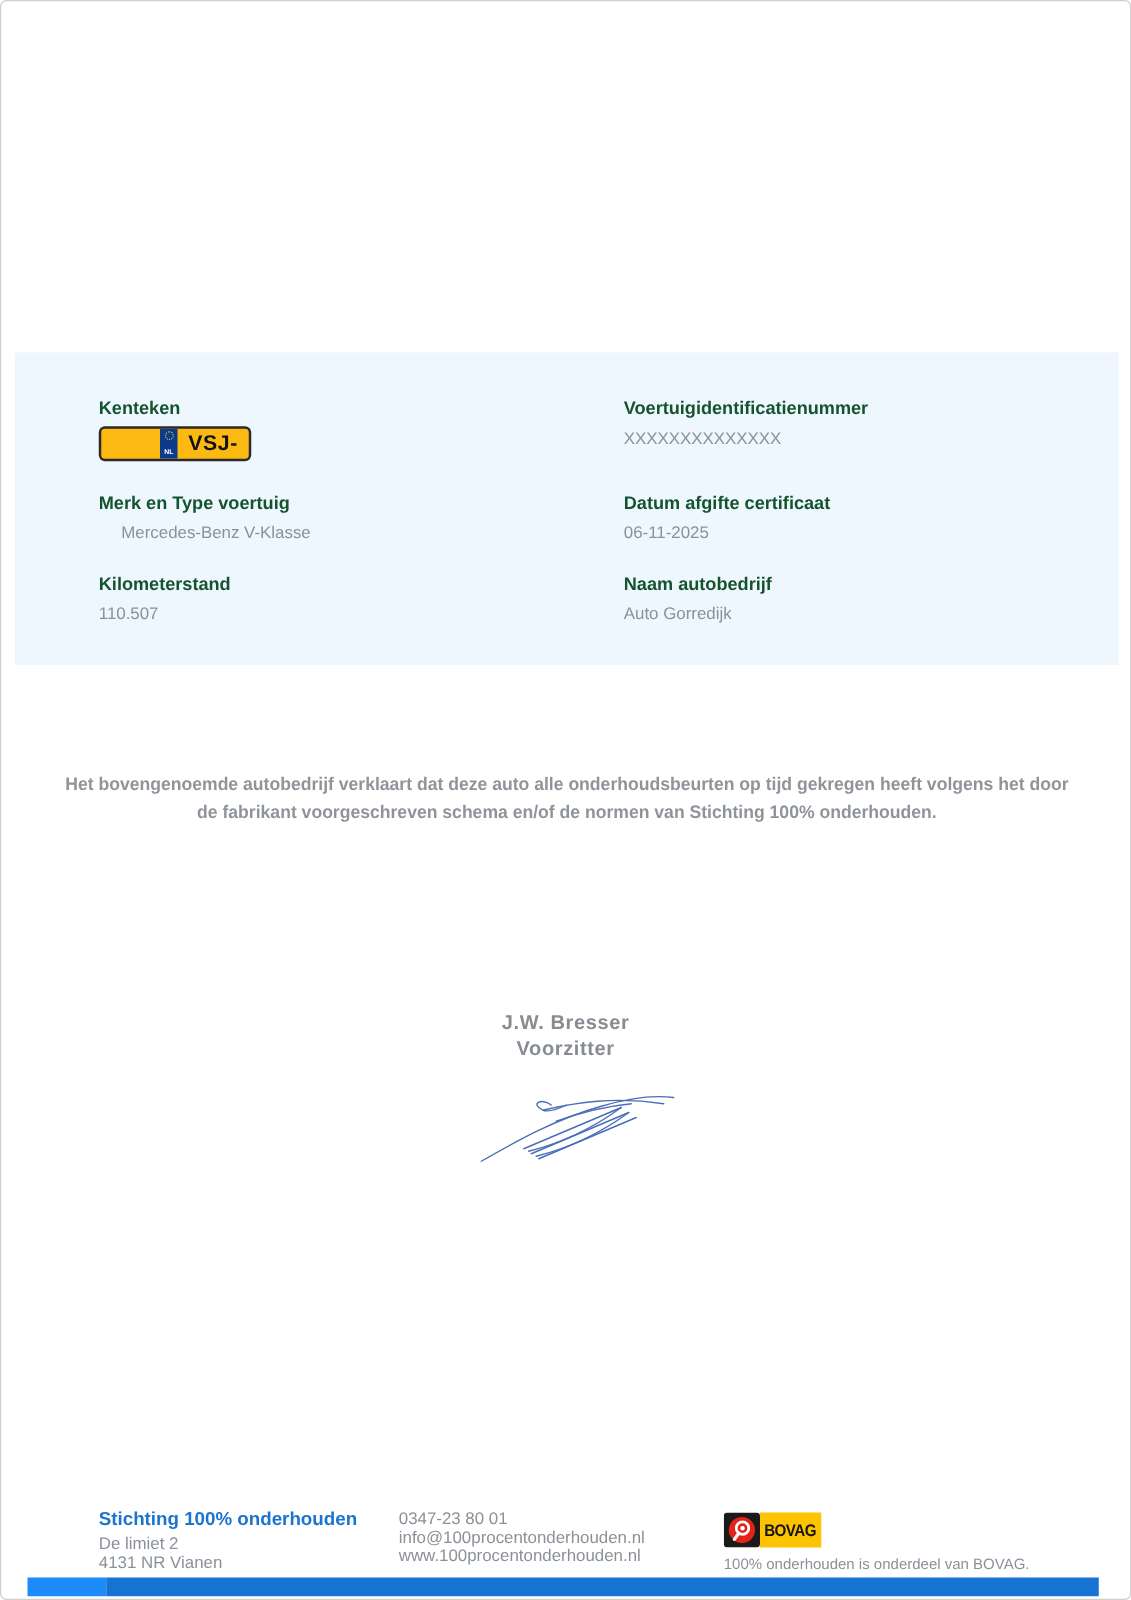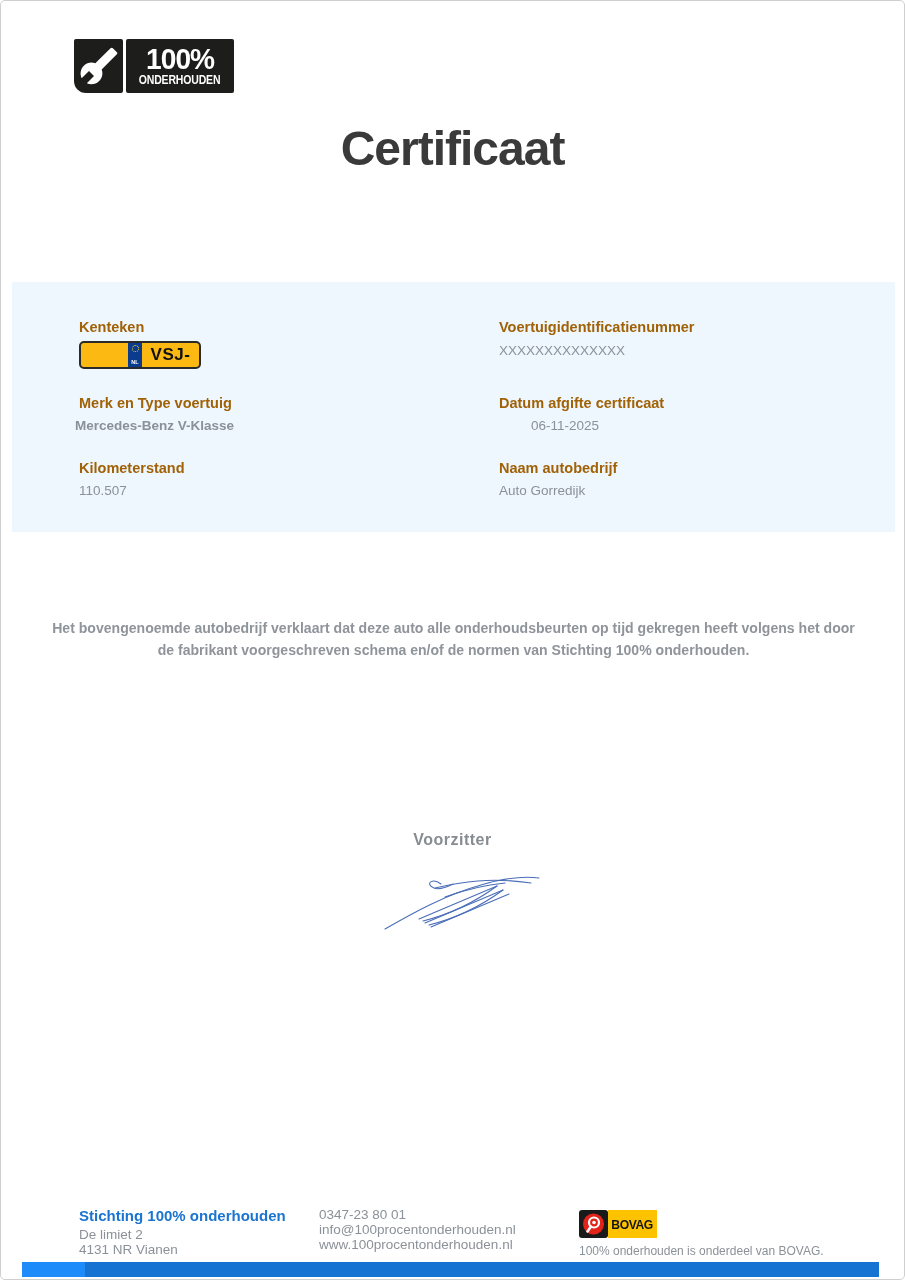--- a/index.html
+++ b/index.html
@@ -18,21 +18,21 @@
   .logo-100 { font-size:29px; font-weight:bold; letter-spacing:-1px; line-height:27px; transform:scaleX(0.97); }
   .logo-word { font-size:12.5px; font-weight:bold; white-space:nowrap; transform:scaleX(0.84); letter-spacing:-0.2px; }
   
   .title { position:absolute; top:120px; left:0; width:100%; text-align:center;
     font-size:48px; font-weight:bold; color:#3a3a3a; letter-spacing:-1px; }
   .cert-nr { position:absolute; top:180px; left:0; width:100%; text-align:center;
     font-size:15px; color:#8e8e8e; }
   
   .panel { position:absolute; left:11px; top:281px; width:883px; height:250px; background:#eef6fe; }
   .fld { position:absolute; white-space:nowrap; }
-  .lbl { color:#a16207; font-weight:bold; font-size:14.5px; }
+  .lbl { color:#14532d; font-weight:bold; font-size:14.5px; }
   .val { color:#8b9198; font-size:13.5px; }
   
   .plate { position:absolute; left:67px; top:59px; width:122px; height:28px; display:flex;
     border:2px solid #2a2a2a; border-radius:5px; background:#fcb912; overflow:hidden;padding-left:47px; }
   .plate-strip { width:14px; background:#0a3b8c; display:flex; flex-direction:column;
     align-items:center; justify-content:space-between; padding:2px 0 2px 0; }
   .plate-stars { width:7px; height:7px; border-radius:50%; border:1px dotted #fcd12a; }
   .plate-country { color:#ffffff; font-size:5.5px; font-weight:bold; line-height:6px; }
   .plate-number { flex:1; text-align:center; font-size:17px; font-weight:bold; color:#111;
     line-height:23px; letter-spacing:0.5px; }
@@ -65,64 +65,51 @@
   .f-note { position:absolute; left:578px; top:1243px; font-size:12px; color:#8b9198; }
   
   .bar-light { position:absolute; left:21px; top:1261px; width:63px;  height:15px; background:#1e8bfa; }
   .bar-dark  { position:absolute; left:84px; top:1261px; width:794px; height:15px; background:#1673d2; }
 </style>
 </head>
 <body>
 
 <div class="page">
 
-  <div class="logo">
-    <div class="logo-box1">
-      <svg width="40" height="40" viewBox="0 0 24 24">
-        <g transform="scale(1,-1) translate(0,-24)">
-          <path fill="#ffffff" d="M22.7 19l-9.1-9.1c.9-2.3.4-5-1.5-6.9-2-2-5-2.4-7.4-1.3L9 6 6 9 1.6 4.7C.4 7.1.9 10.1 2.9 12.1c1.9 1.9 4.6 2.4 6.9 1.5l9.1 9.1c.4.4 1 .4 1.4 0l2.3-2.3c.5-.4.5-1.1.1-1.4z"></path>
-        </g>
-      </svg>
-    </div>
-    <div class="logo-box2">
-      <div class="logo-100">100%</div>
-      <div class="logo-word">ONDERHOUDEN</div>
-    </div>
-  </div>
 
-  <div class="title">Certificaat</div>
 
   <div class="panel">
     <div class="fld lbl" style="left:67px; top:37px;">Kenteken</div>
     <div class="plate">
       <div class="plate-strip">
         <div class="plate-stars"></div>
         <div class="plate-country">NL</div>
       </div>
       <div class="plate-number">VSJ-21-K</div>
     </div>
 
     <div class="fld lbl" style="left:487px; top:37px;">Voertuigidentificatienummer</div>
     <div class="fld val" style="left:487px; top:61px;">XXXXXXXXXXXXXX</div>
 
     <div class="fld lbl" style="left:67px; top:113px;">Merk en Type voertuig</div>
-    <div class="fld val" style="left:63px; top:136px;font-weight:bold;">Mercedes-Benz V-Klasse</div>
+    <div class="fld val" style="left:85px; top:136px;">Mercedes-Benz V-Klasse</div>
 
     <div class="fld lbl" style="left:487px; top:113px;">Datum afgifte certificaat</div>
-    <div class="fld val" style="left:487px; top:136px;margin-left:32px;">06-11-2025</div>
+    <div class="fld val" style="left:487px; top:136px;">06-11-2025</div>
 
     <div class="fld lbl" style="left:67px; top:178px;">Kilometerstand</div>
     <div class="fld val" style="left:67px; top:201px;">110.507</div>
 
     <div class="fld lbl" style="left:487px; top:178px;">Naam autobedrijf</div>
     <div class="fld val" style="left:487px; top:201px;">Auto Gorredijk</div>
   </div>
 
   <div class="statement">Het bovengenoemde autobedrijf verklaart dat deze auto alle onderhoudsbeurten op tijd gekregen heeft volgens het door de fabrikant voorgeschreven schema en/of de normen van Stichting 100% onderhouden.</div>
 
+  <div class="sign-name">J.W. Bresser</div>
   <div class="sign-role">Voorzitter</div>
 
   <svg class="signature" width="170" height="78" viewBox="0 0 170 78">
     <g fill="none" stroke="#4a6db8" stroke-width="1.1" stroke-linecap="round">
       <path d="M6 72 C34 56 66 38 102 28 C122 22 144 19 160 21"></path>
       <path d="M62 27 C54 21 45 26 55 31 C60 33 68 30 74 27"></path>
       <path d="M56 31 C82 25 112 20 152 26"></path>
       <path d="M40 62 L118 29"></path>
       <path d="M46 66 L124 33"></path>
       <path d="M52 70 L130 37"></path>

